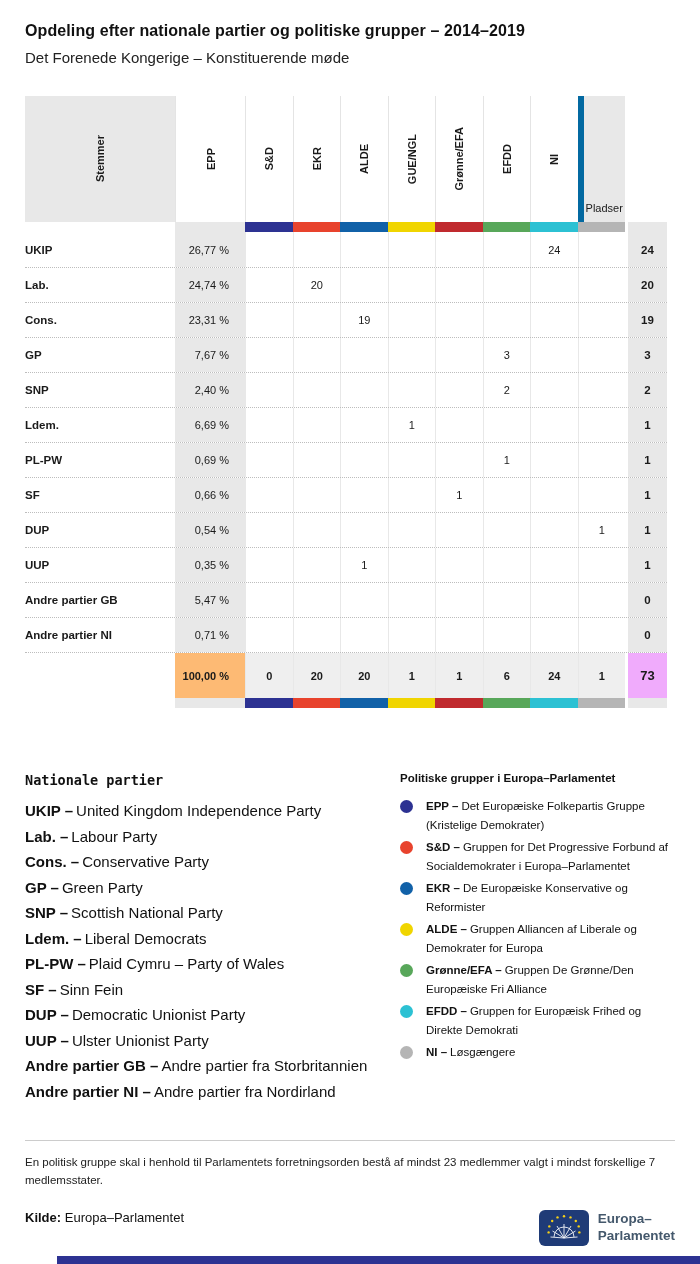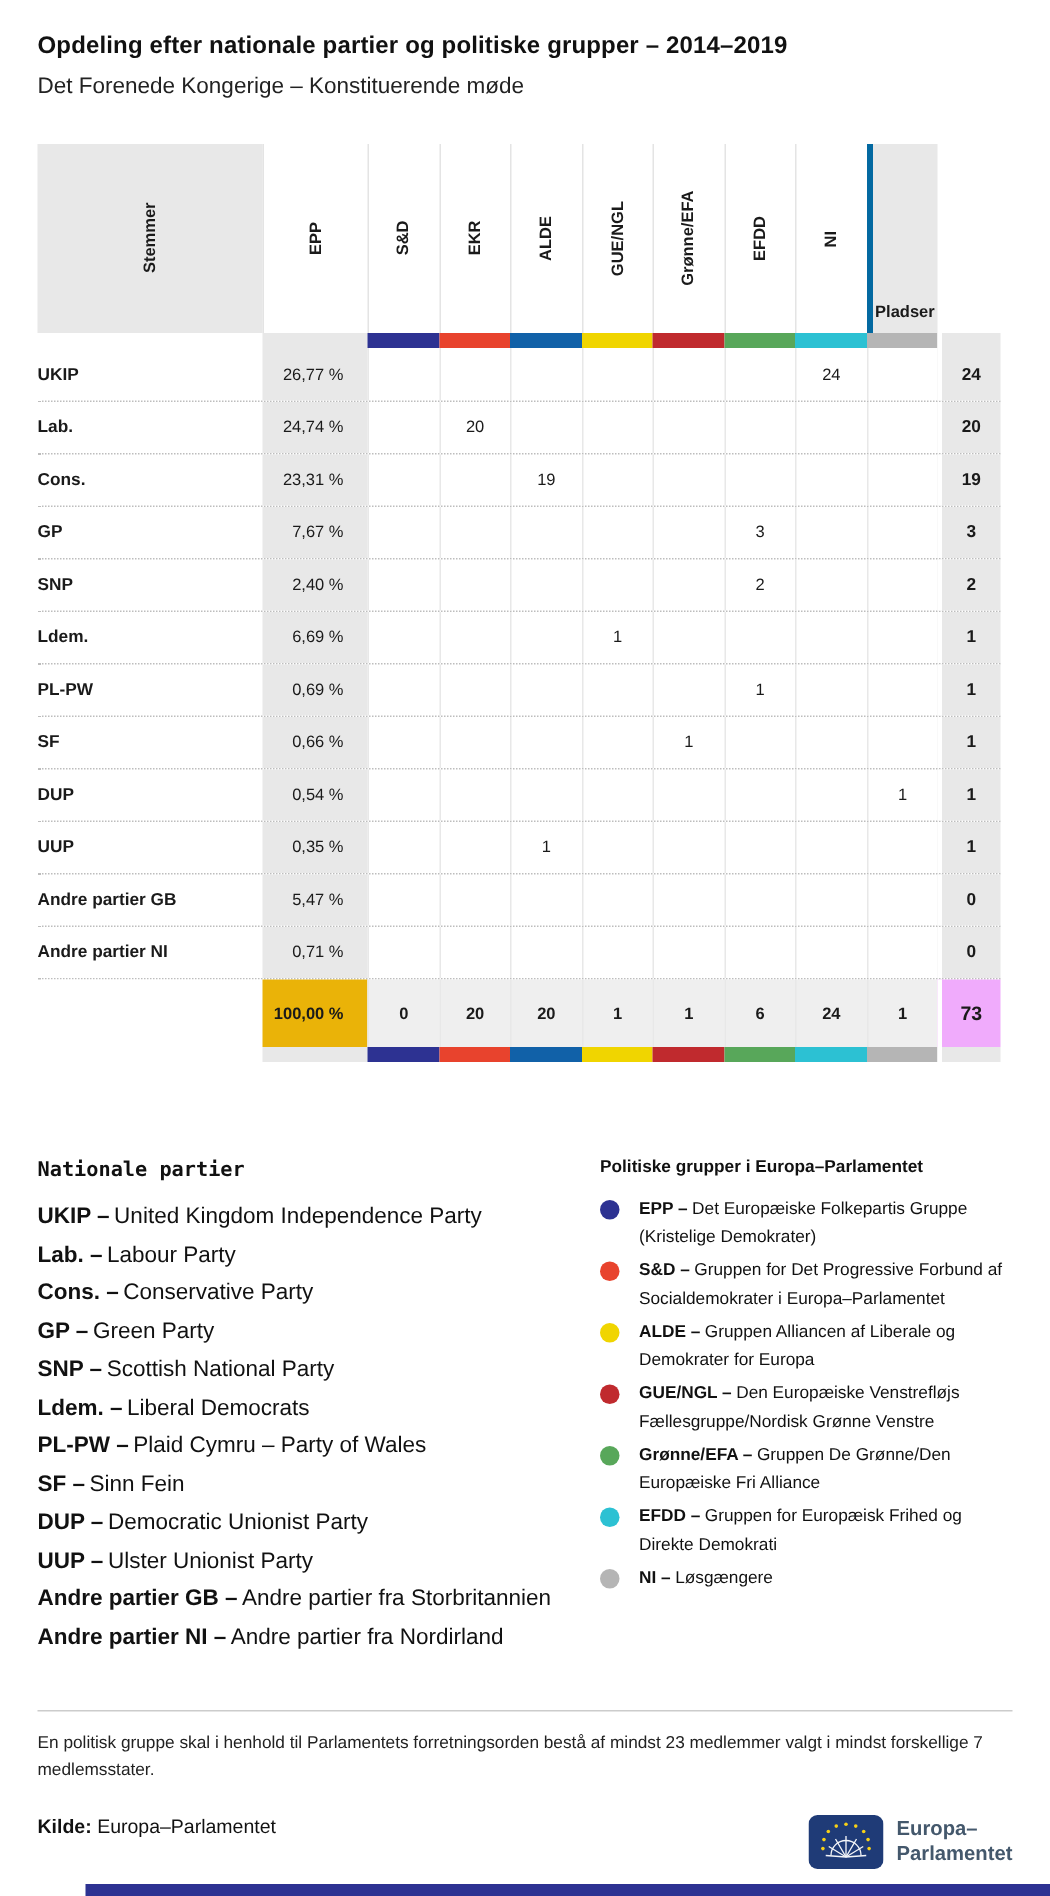--- a/index.html
+++ b/index.html
@@ -17,38 +17,38 @@
   .thead { height:126px; }
   .cell { font-size:11px; color:#1a1a1a; }
   .graybg { background:#e8e8e8; }
 
   .corner { display:flex; align-items:flex-end; font-weight:bold; white-space:pre-line;
             line-height:1.6; padding-bottom:6px; font-size:11px; }
   .hcol { display:flex; align-items:center; justify-content:center; }
   .vlabel { writing-mode:vertical-rl; transform:rotate(180deg); font-weight:bold;
             font-size:11px; white-space:nowrap; color:#1a1a1a; }
   .gsep { border-left:1px solid #e4e4e4; }
-  .hplad { display:flex; align-items:flex-end; justify-content:center; font-weight:bold;
-           padding-bottom:8px; border-left:4px solid #0369a1; }
+  .hplad { display:flex; align-items:flex-end; justify-content:center; font-weight:normal;
+           padding-bottom:8px; border-left:6px solid #0369a1; }
 
   .barrow { height:10px; }
   .barrow .pspace { border-left:3px solid #fff; }
 
   .trow { height:35px;text-align:center; }
   .tbody .trow + .trow { border-top:1px dotted #bdbdbd; }
   .c-party { display:flex; align-items:center; font-weight:bold; font-size:11.5px; }
   .c-stem  { display:flex; align-items:center; justify-content:flex-end; padding-right:16px;
              background:#e8e8e8; }
   .cg { display:flex; align-items:center; justify-content:center; border-left:1px solid #e8e8e8; }
   .c-plad { display:flex; align-items:center; justify-content:center; font-weight:bold;
             font-size:11.5px; background:#e8e8e8; border-left:3px solid #fff; }
 
   .total { height:46px; }
   .total .c-party { background:#fff; }
-  .total .c-stem { background:#eab308; font-weight:bold; }
+  .total .c-stem { background:#fdba74; font-weight:bold; }
   .total .cg { background:#efefef; font-weight:bold; }
   .total .c-plad { background:#f0abfc; font-size:13px; }
 
   
   .legends { display:flex; margin-top:64px; }
   .legend-parties { width:375px; }
   .lp-head { font-family:"DejaVu Sans Mono", monospace; font-weight:bold; font-size:13.5px;
              color:#111; margin-bottom:14px; }
   .pl-item { font-size:15px; margin-bottom:8.5px; color:#111; }
   .abbr { font-weight:bold; }
@@ -351,26 +351,26 @@
         <div class="lg-head">Politiske grupper i Europa–Parlamentet</div>
         <div class="gl-item">
             <span class="dot" style="background-color: rgb(45, 50, 146);"></span>
             <span class="gl-text"><span class="abbr">EPP –</span><span>Det Europæiske Folkepartis Gruppe (Kristelige Demokrater)</span></span>
           </div>
         <div class="gl-item">
             <span class="dot" style="background-color: rgb(232, 67, 45);"></span>
             <span class="gl-text"><span class="abbr">S&amp;D –</span><span>Gruppen for Det Progressive Forbund af Socialdemokrater i Europa–Parlamentet</span></span>
           </div>
         <div class="gl-item">
+            <span class="dot" style="background-color: rgb(17, 97, 168);"></span>
+            <span class="gl-text"><span class="abbr">EKR –</span><span>De Europæiske Konservative og Reformister</span></span>
+          </div>
+        <div class="gl-item">
             <span class="dot" style="background-color: rgb(240, 213, 0);"></span>
             <span class="gl-text"><span class="abbr">ALDE –</span><span>Gruppen Alliancen af Liberale og Demokrater for Europa</span></span>
-          </div>
-        <div class="gl-item">
-            <span class="dot" style="background-color: rgb(192, 42, 46);"></span>
-            <span class="gl-text"><span class="abbr">GUE/NGL –</span><span>Den Europæiske Venstrefløjs Fællesgruppe/Nordisk Grønne Venstre</span></span>
           </div>
         <div class="gl-item">
             <span class="dot" style="background-color: rgb(88, 167, 90);"></span>
             <span class="gl-text"><span class="abbr">Grønne/EFA –</span><span>Gruppen De Grønne/Den Europæiske Fri Alliance</span></span>
           </div>
         <div class="gl-item">
             <span class="dot" style="background-color: rgb(44, 193, 211);"></span>
             <span class="gl-text"><span class="abbr">EFDD –</span><span>Gruppen for Europæisk Frihed og Direkte Demokrati</span></span>
           </div>
         <div class="gl-item">

